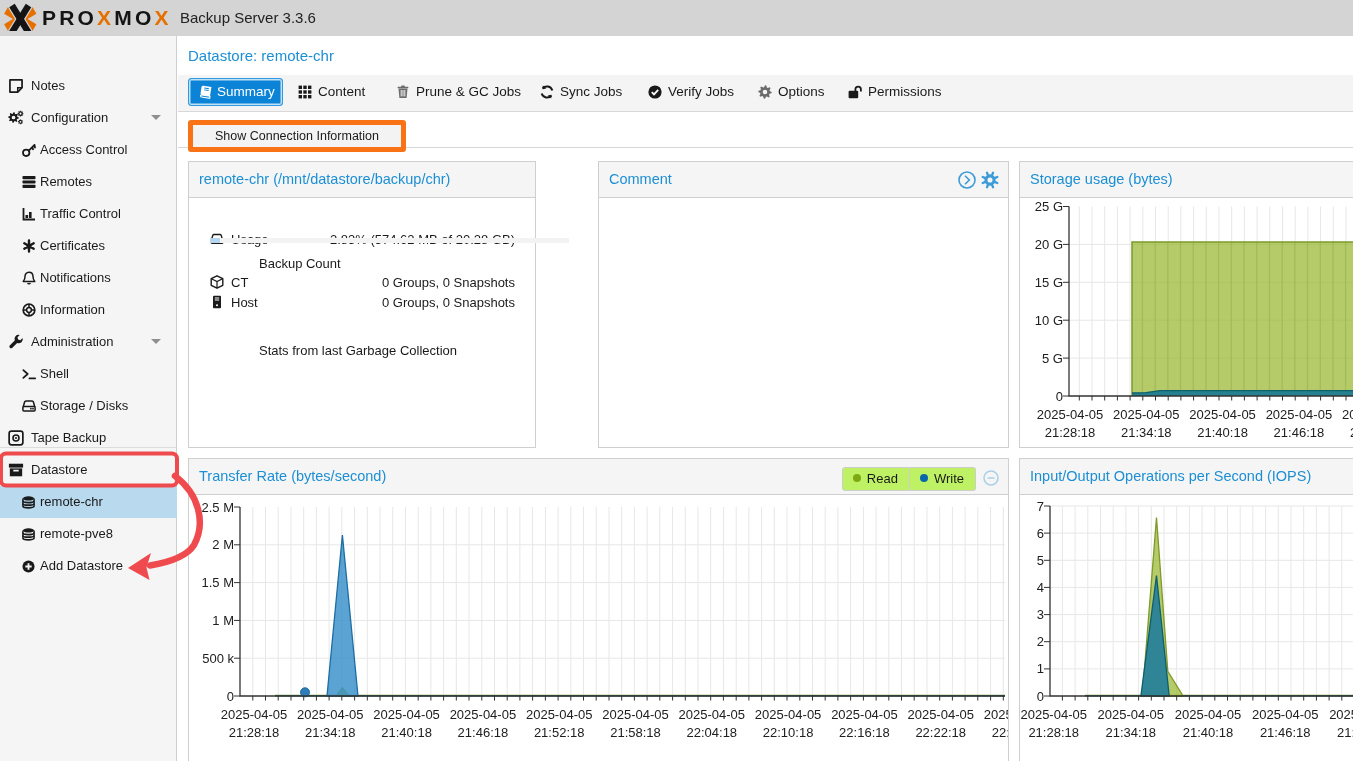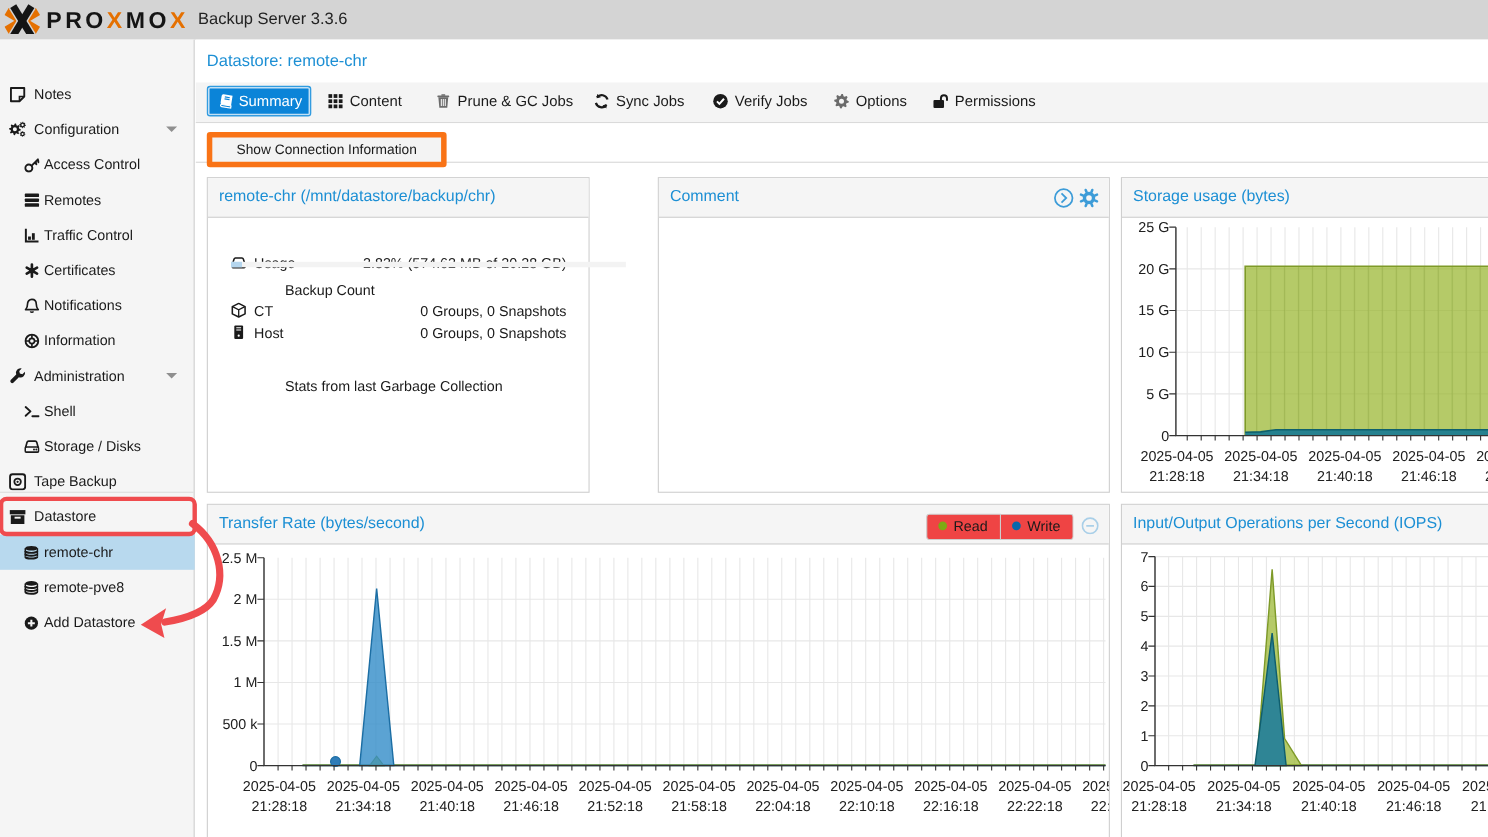--- a/index.html
+++ b/index.html
@@ -51,21 +51,21 @@
 .row .ric{position:absolute;left:0;top:2px;width:14px;height:14px;}
 .row .rlab{position:absolute;left:21px;top:0;}
 .row .rval{position:absolute;right:0;top:0;text-align:right;}
 .sect{position:absolute;left:38px;height:19px;line-height:19px;margin-left:32px;}
 #usagebar{position:absolute;left:21px;top:76px;width:359px;height:5px;background:#f3f3f3;}
 #usagebar .fill{position:absolute;left:0;top:0;width:10px;height:5px;background:#b5d6ee;}
 
 #p2 .hicons{position:absolute;right:5px;top:8px;}
 
 #legend{position:absolute;right:32px;top:8px;height:22px;}
-.legbtn{display:inline-block;height:22px;line-height:22px;background:#ef4444;border:1px solid #cdcdcd;padding:0 11px 0 10px;font-size:13px;vertical-align:top;}
+.legbtn{display:inline-block;height:22px;line-height:22px;background:#bef264;border:1px solid #cdcdcd;padding:0 11px 0 10px;font-size:13px;vertical-align:top;}
 .legbtn .dot{display:inline-block;width:8px;height:8px;border-radius:50%;margin-right:6px;position:relative;top:-1px;}
 #legr{border-radius:3px 0 0 3px;}
 #legw{border-radius:0 3px 3px 0;border-left:none;}
 .legmin{position:absolute;right:9px;top:11px;width:16px;height:16px;}
 
 #annot{position:absolute;left:0;top:0;width:1353px;height:761px;pointer-events:none;}
 </style>
 </head>
 <body>
 <div id="header">

